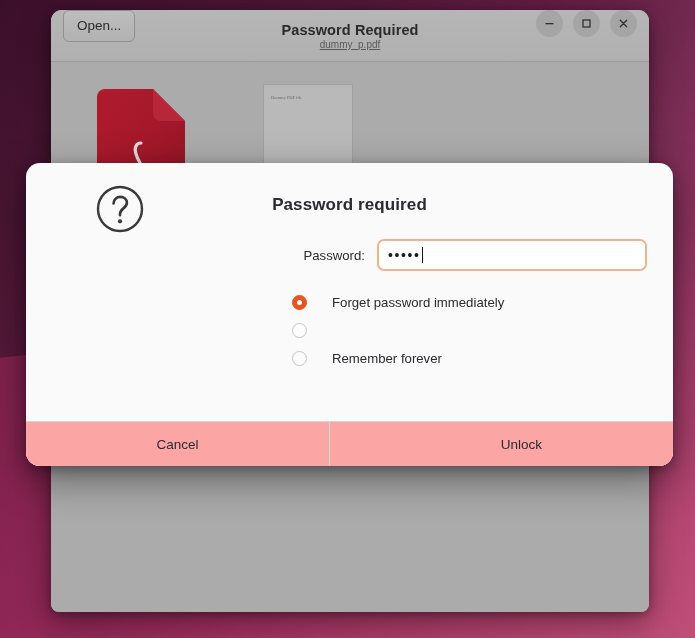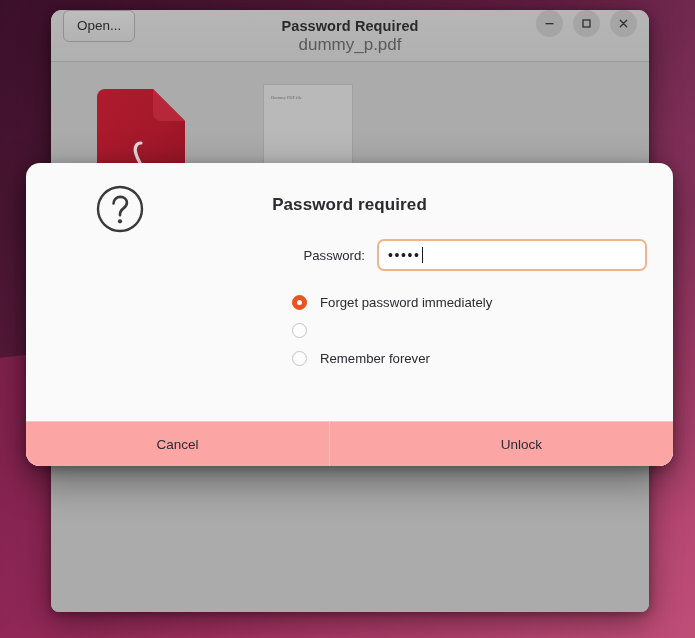--- a/index.html
+++ b/index.html
@@ -79,21 +79,21 @@
     height: 52px;
     display: flex; flex-direction: column;
     align-items: center; justify-content: center;
     pointer-events: none;
   }
   #window-title {
     font-size: 14.5px; font-weight: bold; color: #2a2a2a;
     letter-spacing: 0.1px;
   }
   #window-subtitle {
-    font-size: 17px; color: #5a5a5a; margin-top: 1px;
+    font-size: 10px; color: #5a5a5a; margin-top: 1px; text-decoration: underline;
   }
   #win-controls {
     margin-left: auto;
     display: flex; gap: 10px; align-items: center;
     z-index: 2;
   }
   .win-btn {
     width: 27px; height: 27px;
     border-radius: 50%;
     background: #a5a5a5;
@@ -210,21 +210,21 @@
     background: #1c1c1c;
     margin-left: 1px;
   }
   #radio-group {
     margin-top: 17px;
     margin-left: 240px;
   }
   .radio-row {
     display: flex;
     align-items: center;
-    gap: 13px;
+    gap: 25px;
     height: 28px;
     cursor: pointer;
   }
   .radio-dot {
     width: 15px; height: 15px;
     border-radius: 50%;
     border: 1px solid #c4c4c4;
     background: #fdfdfd;
     flex: none;
     position: relative;

